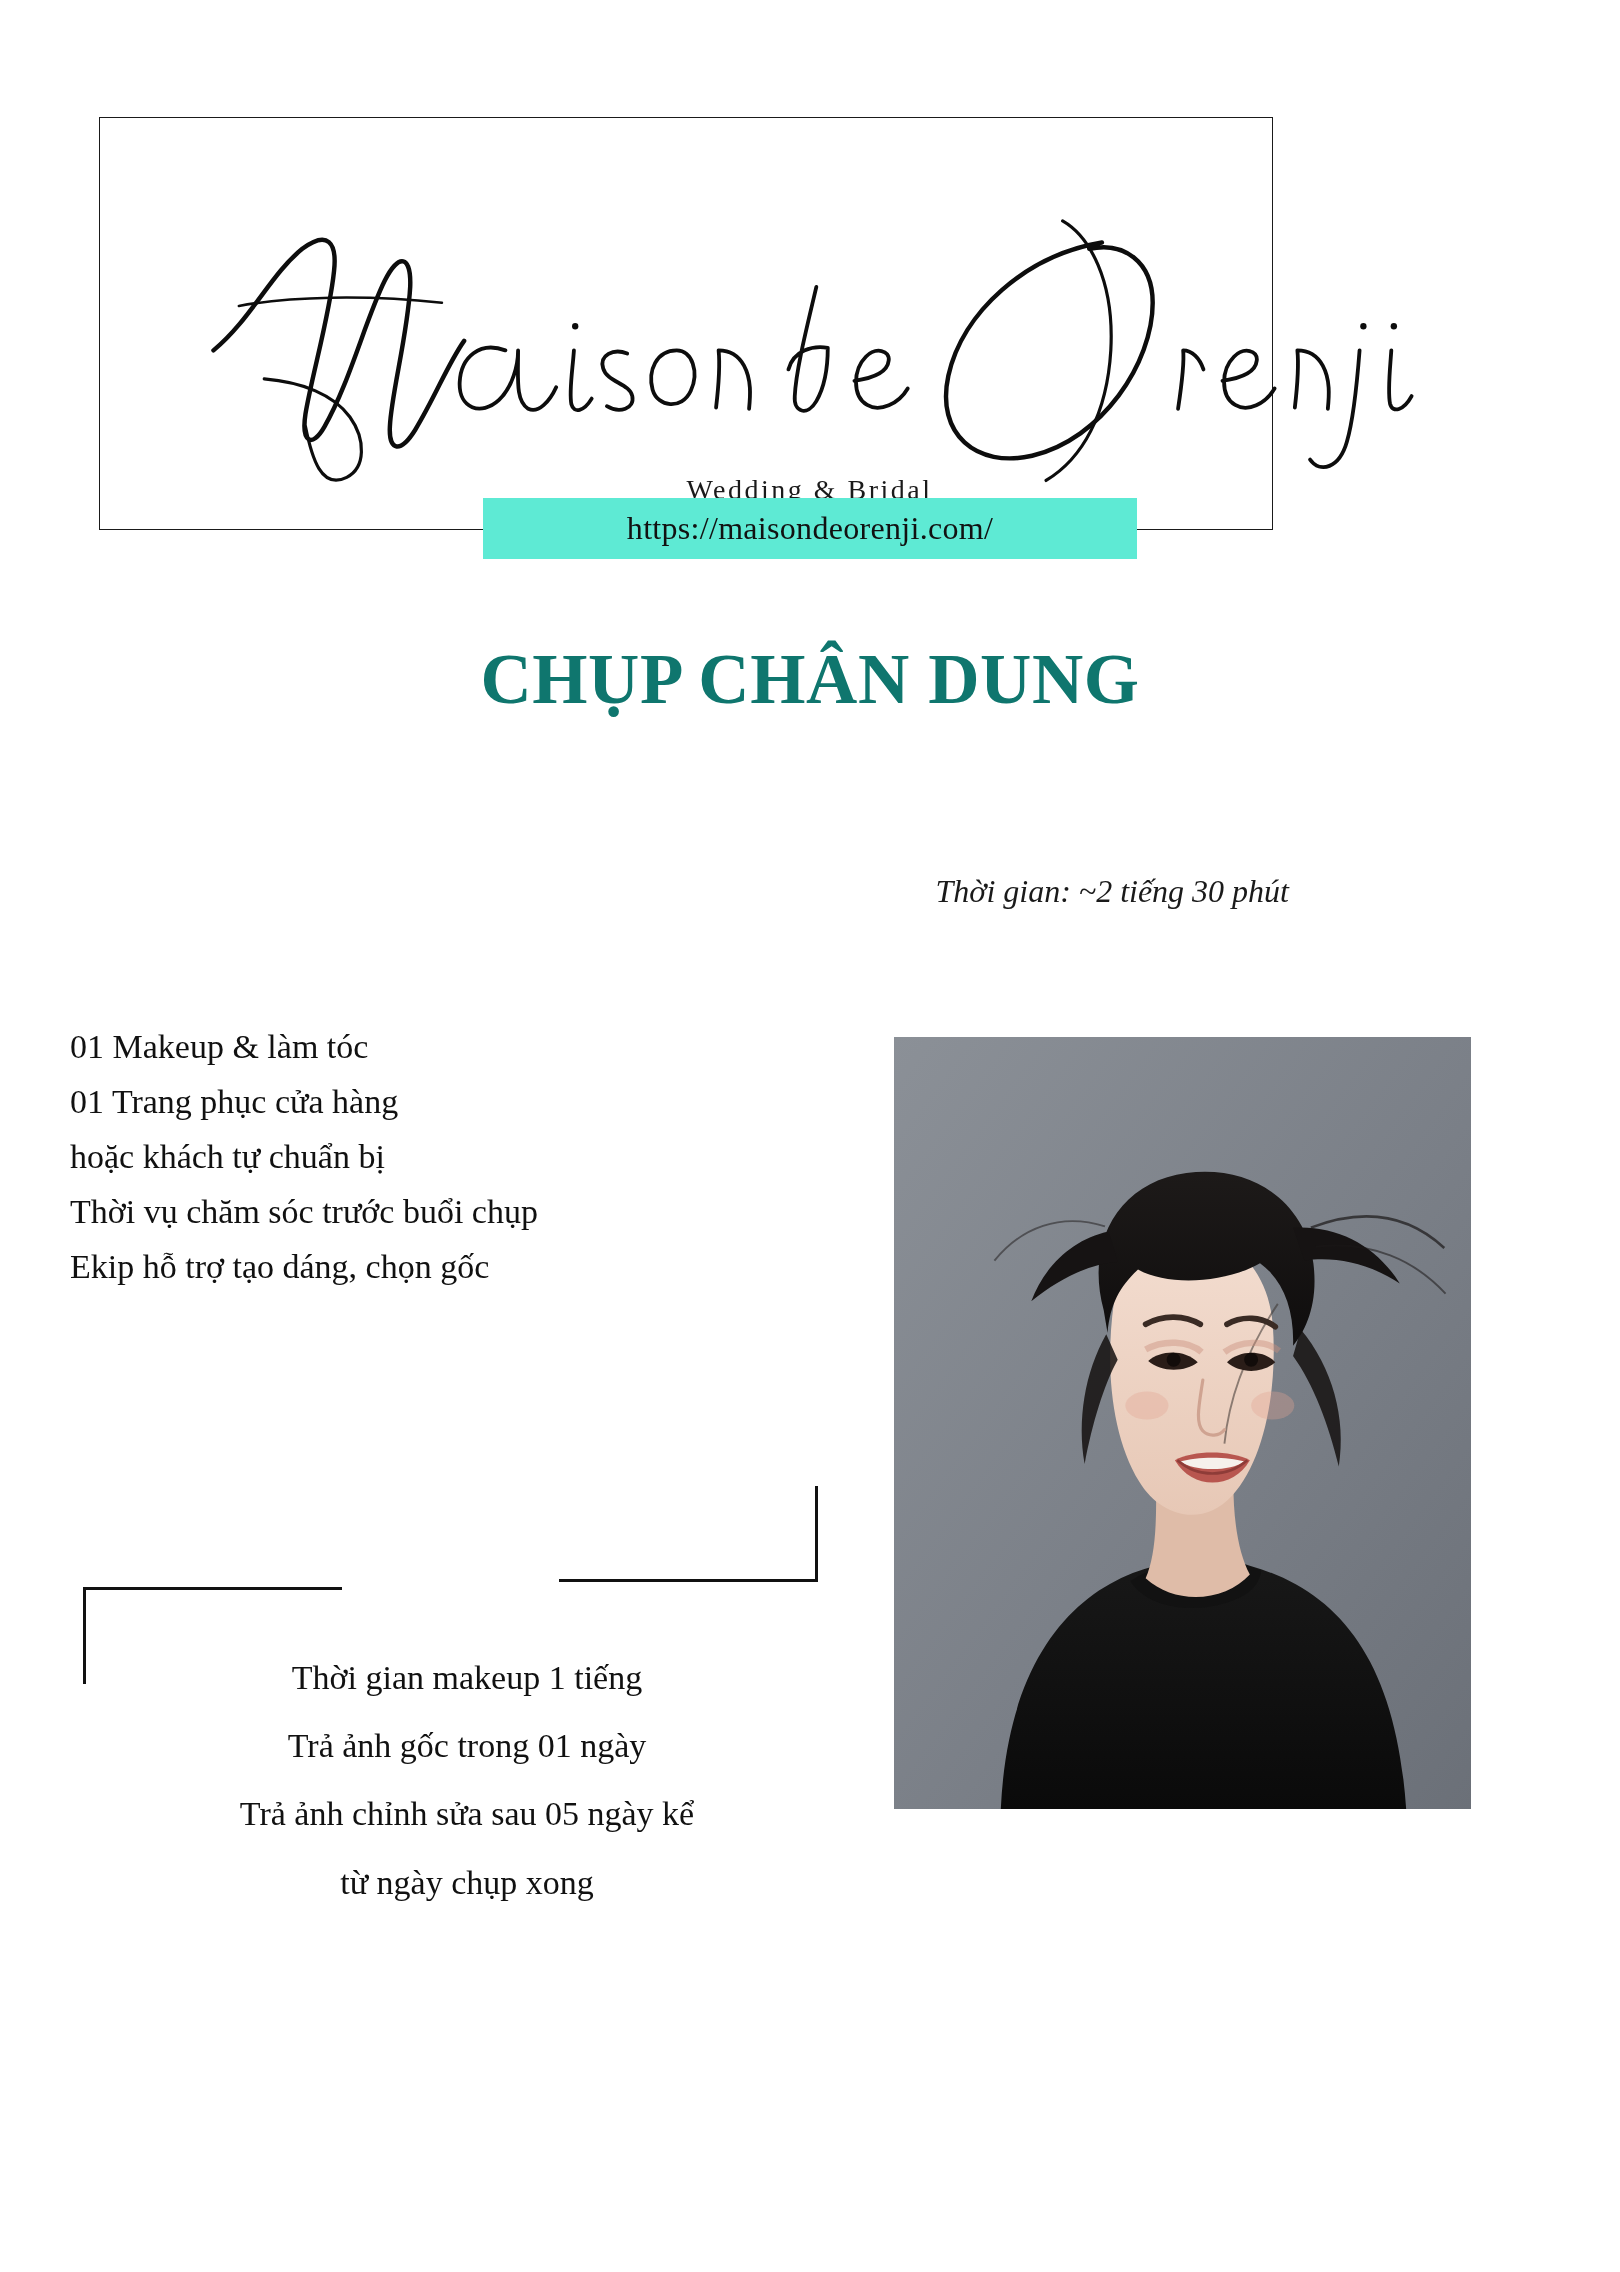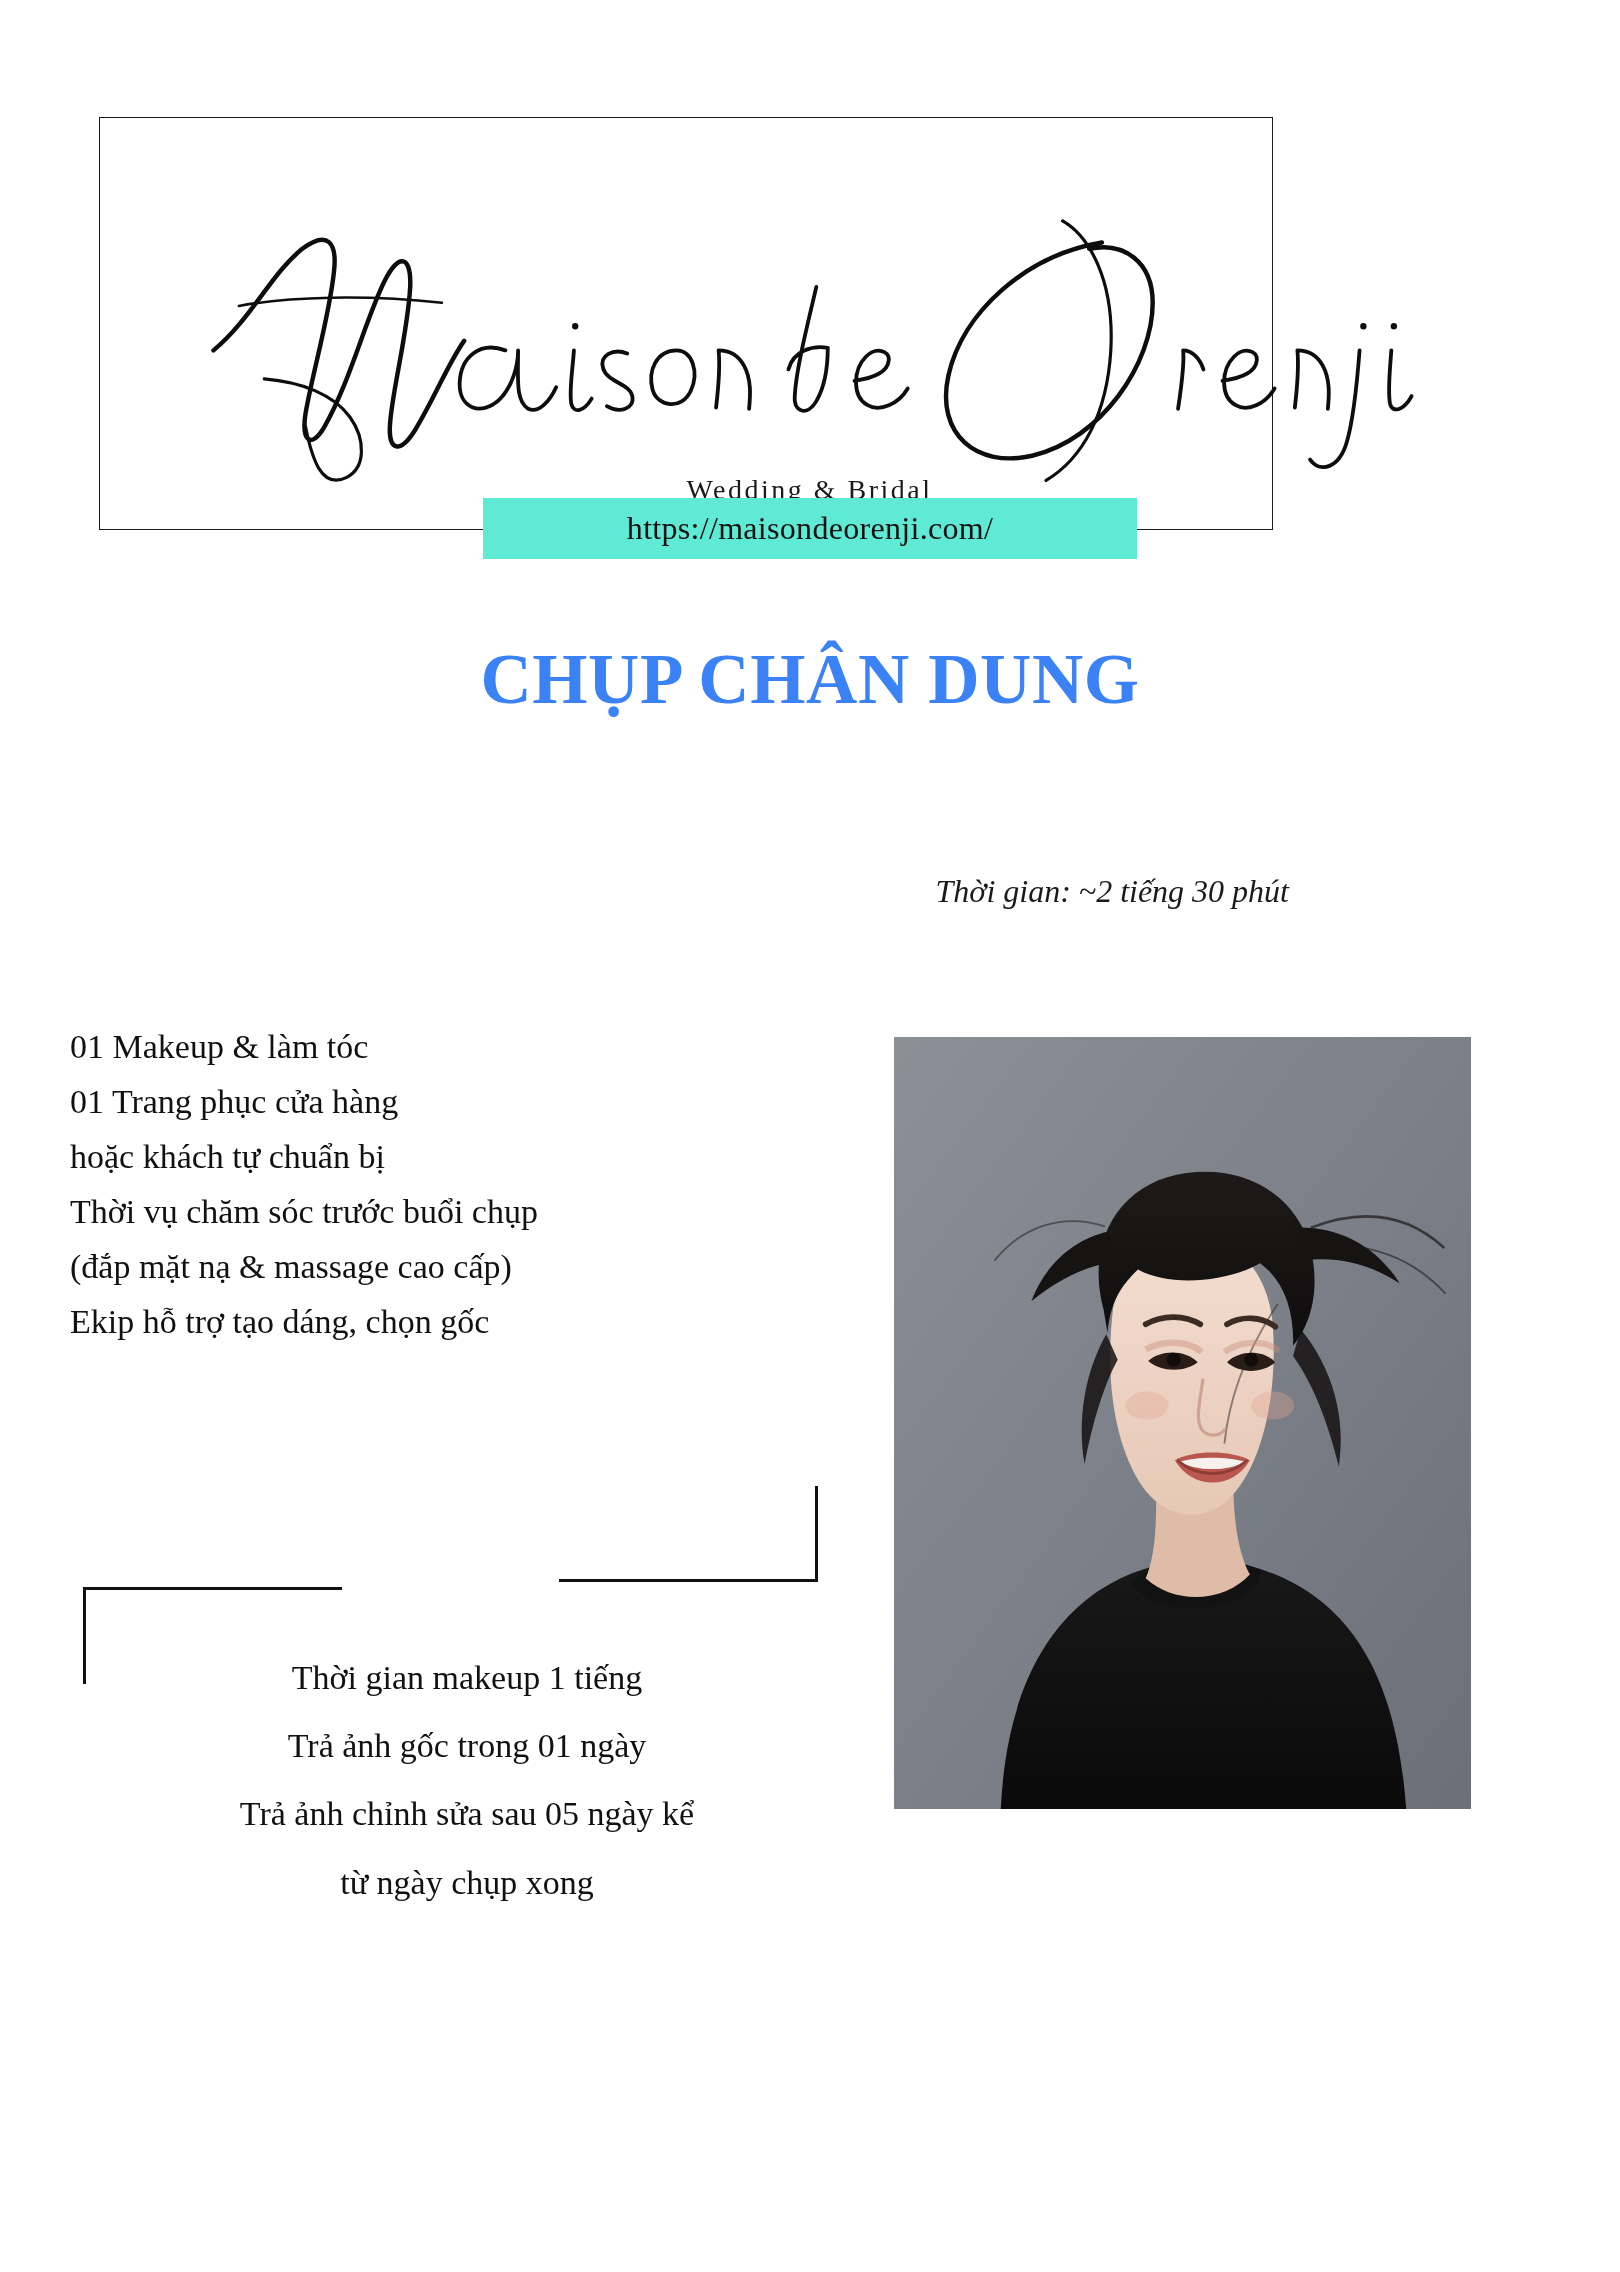--- a/index.html
+++ b/index.html
@@ -75,21 +75,21 @@
     top: 638px;
     width: 1620px;
     text-align: center;
   }
   .title-line {
     font-family: "Liberation Serif", serif;
     font-weight: bold;
     font-size: 71px;
     letter-spacing: 0.6px;
     line-height: 1.18;
-    color: #3b82f6;
+    color: #0f766e;
   }
   .subtitle {
     position: absolute;
     left: 0;
     top: 873px;
     width: 1289px;
     text-align: right;
     font-family: "Liberation Serif", serif;
     font-style: italic;
     font-size: 32px;
@@ -226,21 +226,20 @@
 <div class="title-wrap">
   <div class="title-line">CHỤP CHÂN DUNG</div>
 </div>
 <div class="subtitle">Thời gian: ~2 tiếng 30 phút</div>
 
 <div class="list-col">
   <div class="row">01 Makeup &amp; làm tóc</div>
   <div class="row">01 Trang phục cửa hàng</div>
   <div class="row">hoặc khách tự chuẩn bị</div>
   <div class="row">Thời vụ chăm sóc trước buổi chụp</div>
-  <div class="row">(đắp mặt nạ &amp; massage cao cấp)</div>
   <div class="row">Ekip hỗ trợ tạo dáng, chọn gốc</div>
 </div>
 
 <div class="bracket-right"></div>
 <div class="bracket-right-h"></div>
 <div class="bracket-left"></div>
 <div class="bracket-left-h"></div>
 
 <div class="note-col">
   <div class="row">Thời gian makeup 1 tiếng</div>

